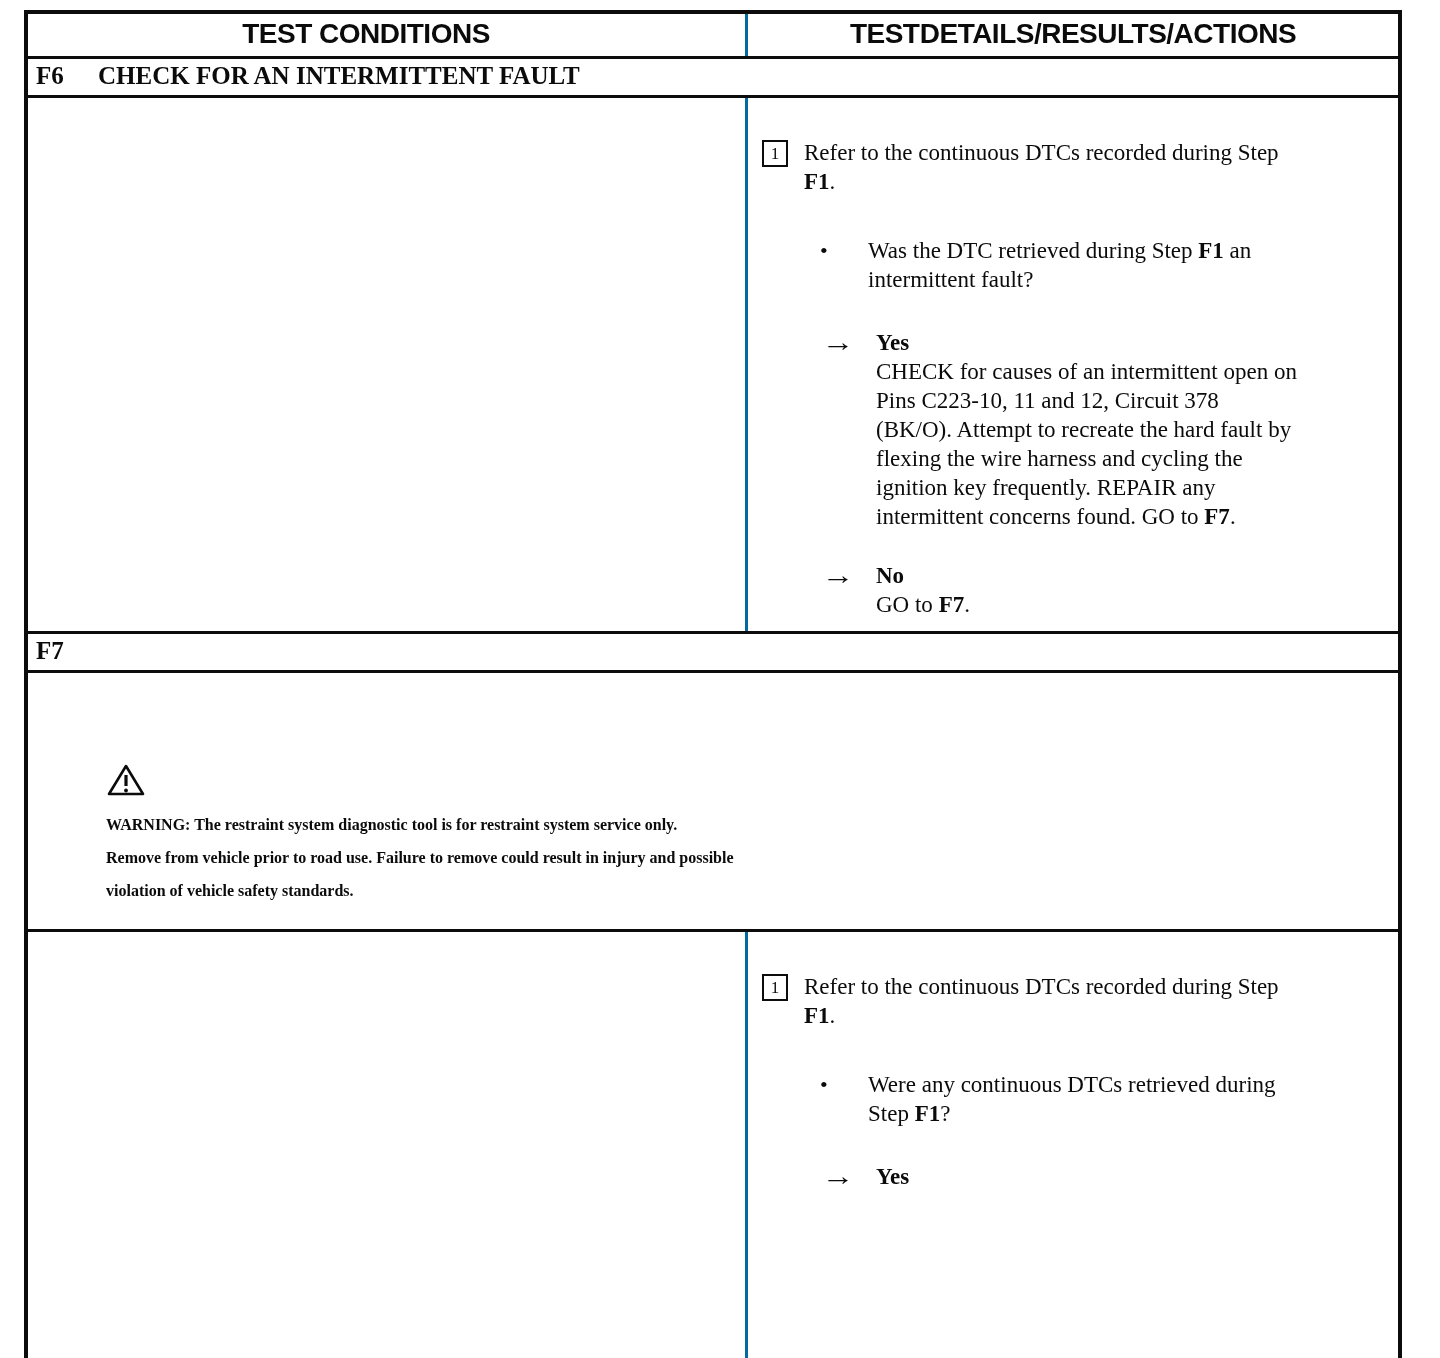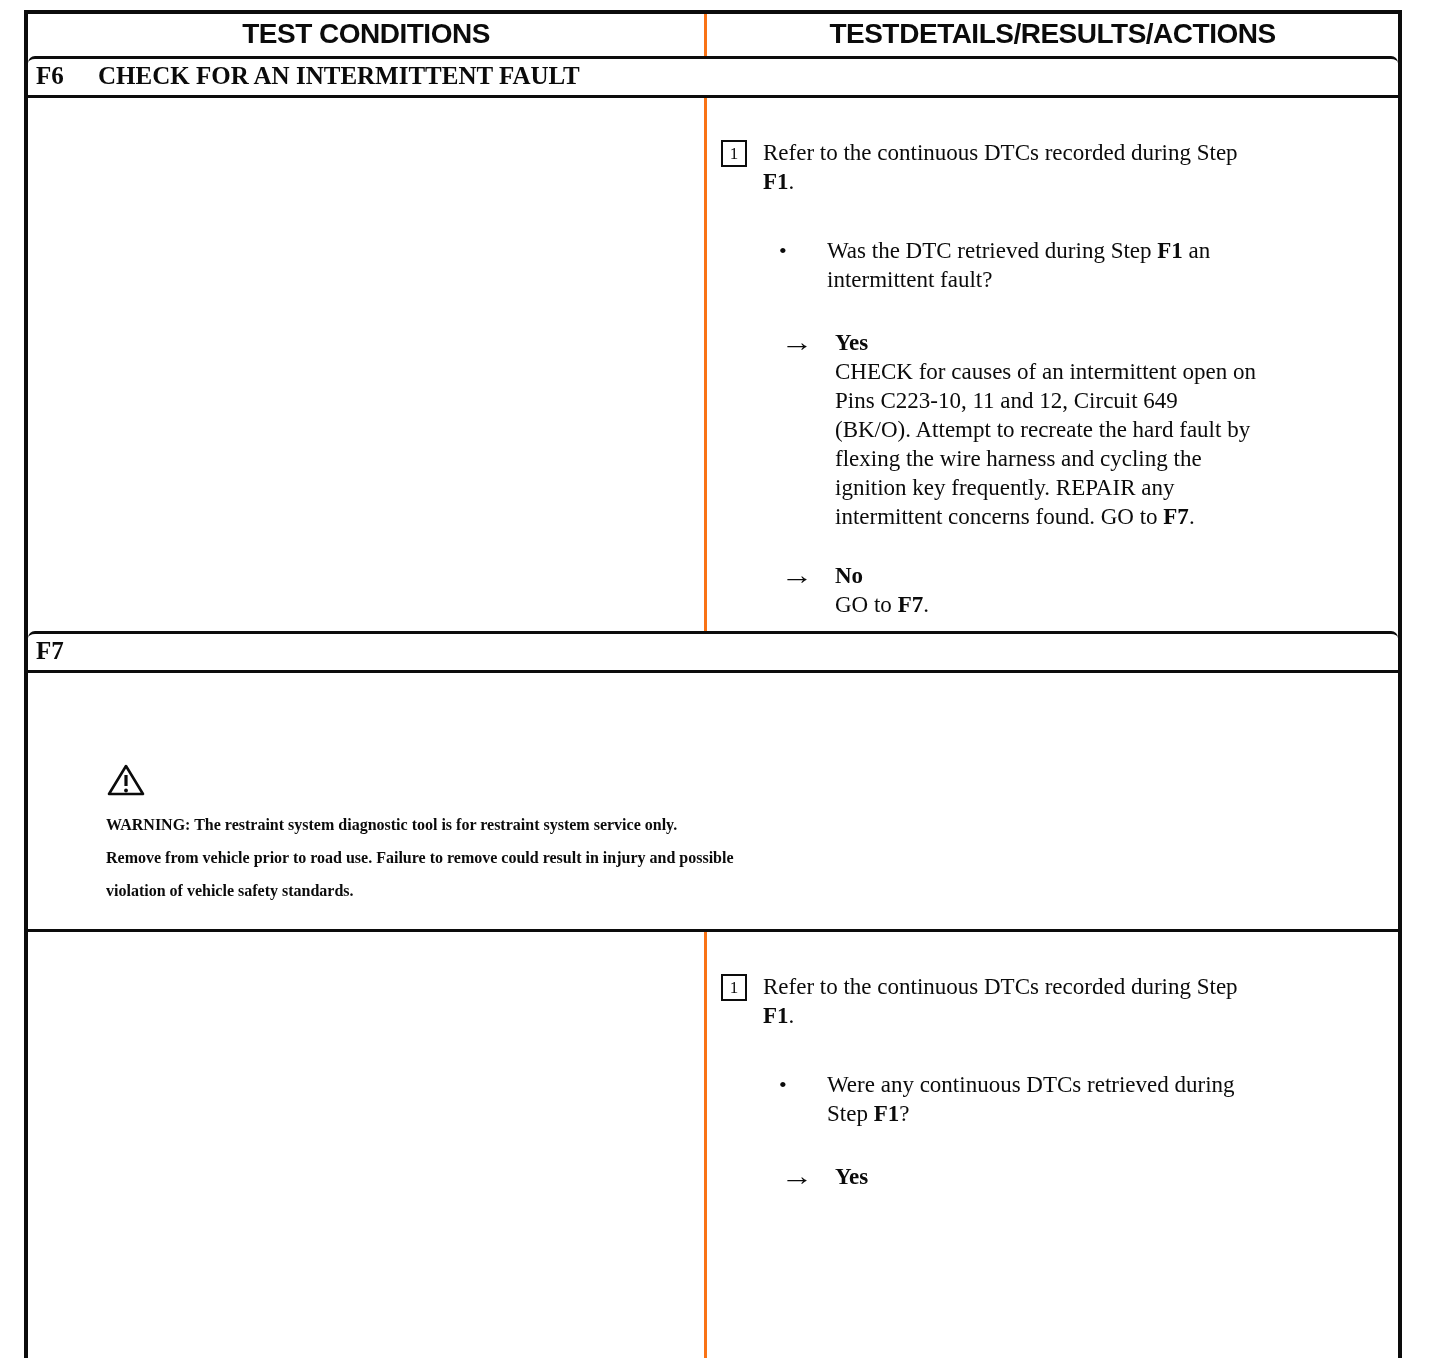--- a/index.html
+++ b/index.html
@@ -18,23 +18,24 @@
     width: 1378px;
     border: 4px solid #0c0c0c;
     background: #ffffff;
     box-sizing: border-box;
   }
   .row { border-top: 3px solid #0c0c0c; }
   .row:first-child { border-top: none; }
   .split {
     display: grid;
     grid-template-columns: 676px 1fr;
+    gap: 41px;
   }
   .cell { box-sizing: border-box; }
-  .cell.right { border-left: 3px solid #f97316; }
+  .cell.right { border-left: 3px solid #0369a1; }
 
   
   .header-row { min-height: 42px; }
   .th {
     display: flex; align-items: center; justify-content: center;
     font-family: "Liberation Sans", sans-serif;
     font-weight: bold;
     font-size: 28px;
     letter-spacing: -0.5px;
     padding: 4px 0 6px 0;
@@ -42,21 +43,20 @@
   .th-right { word-spacing: -7px; }
 
   
   .title-row {
     min-height: 38px;
     display: flex; align-items: center;
     font-weight: bold;
     font-size: 25px;
     padding: 3px 10px 5px 8px;
     box-sizing: border-box;
-    border-radius: 7px;
   }
   .sec-id { flex: 0 0 62px; width: 62px; }
 
   
   .f6-body { min-height: 530px; }
   .f7-body { min-height: 552px; }
   .content {
     padding: 40px 26px 12px 14px;
     box-sizing: border-box;
     font-size: 23px;
@@ -135,21 +135,21 @@
         <span class="bullet">•</span>
         <div class="bullet-text pre"><span>Was the DTC retrieved during Step </span><span class="b">F1</span><span> an
 intermittent fault?</span></div>
       </div>
 
       <div class="branch branch-yes">
         <span class="arrow">→</span>
         <div class="branch-body">
           <div class="branch-label">Yes</div>
           <div class="branch-text pre"><span>CHECK for causes of an intermittent open on
-Pins C223-10, 11 and 12, Circuit 649
+Pins C223-10, 11 and 12, Circuit 378
 (BK/O). Attempt to recreate the hard fault by
 flexing the wire harness and cycling the
 ignition key frequently. REPAIR any
 intermittent concerns found. GO to </span><span class="b">F7</span><span>.</span></div>
         </div>
       </div>
 
       <div class="branch branch-no">
         <span class="arrow">→</span>
         <div class="branch-body">

